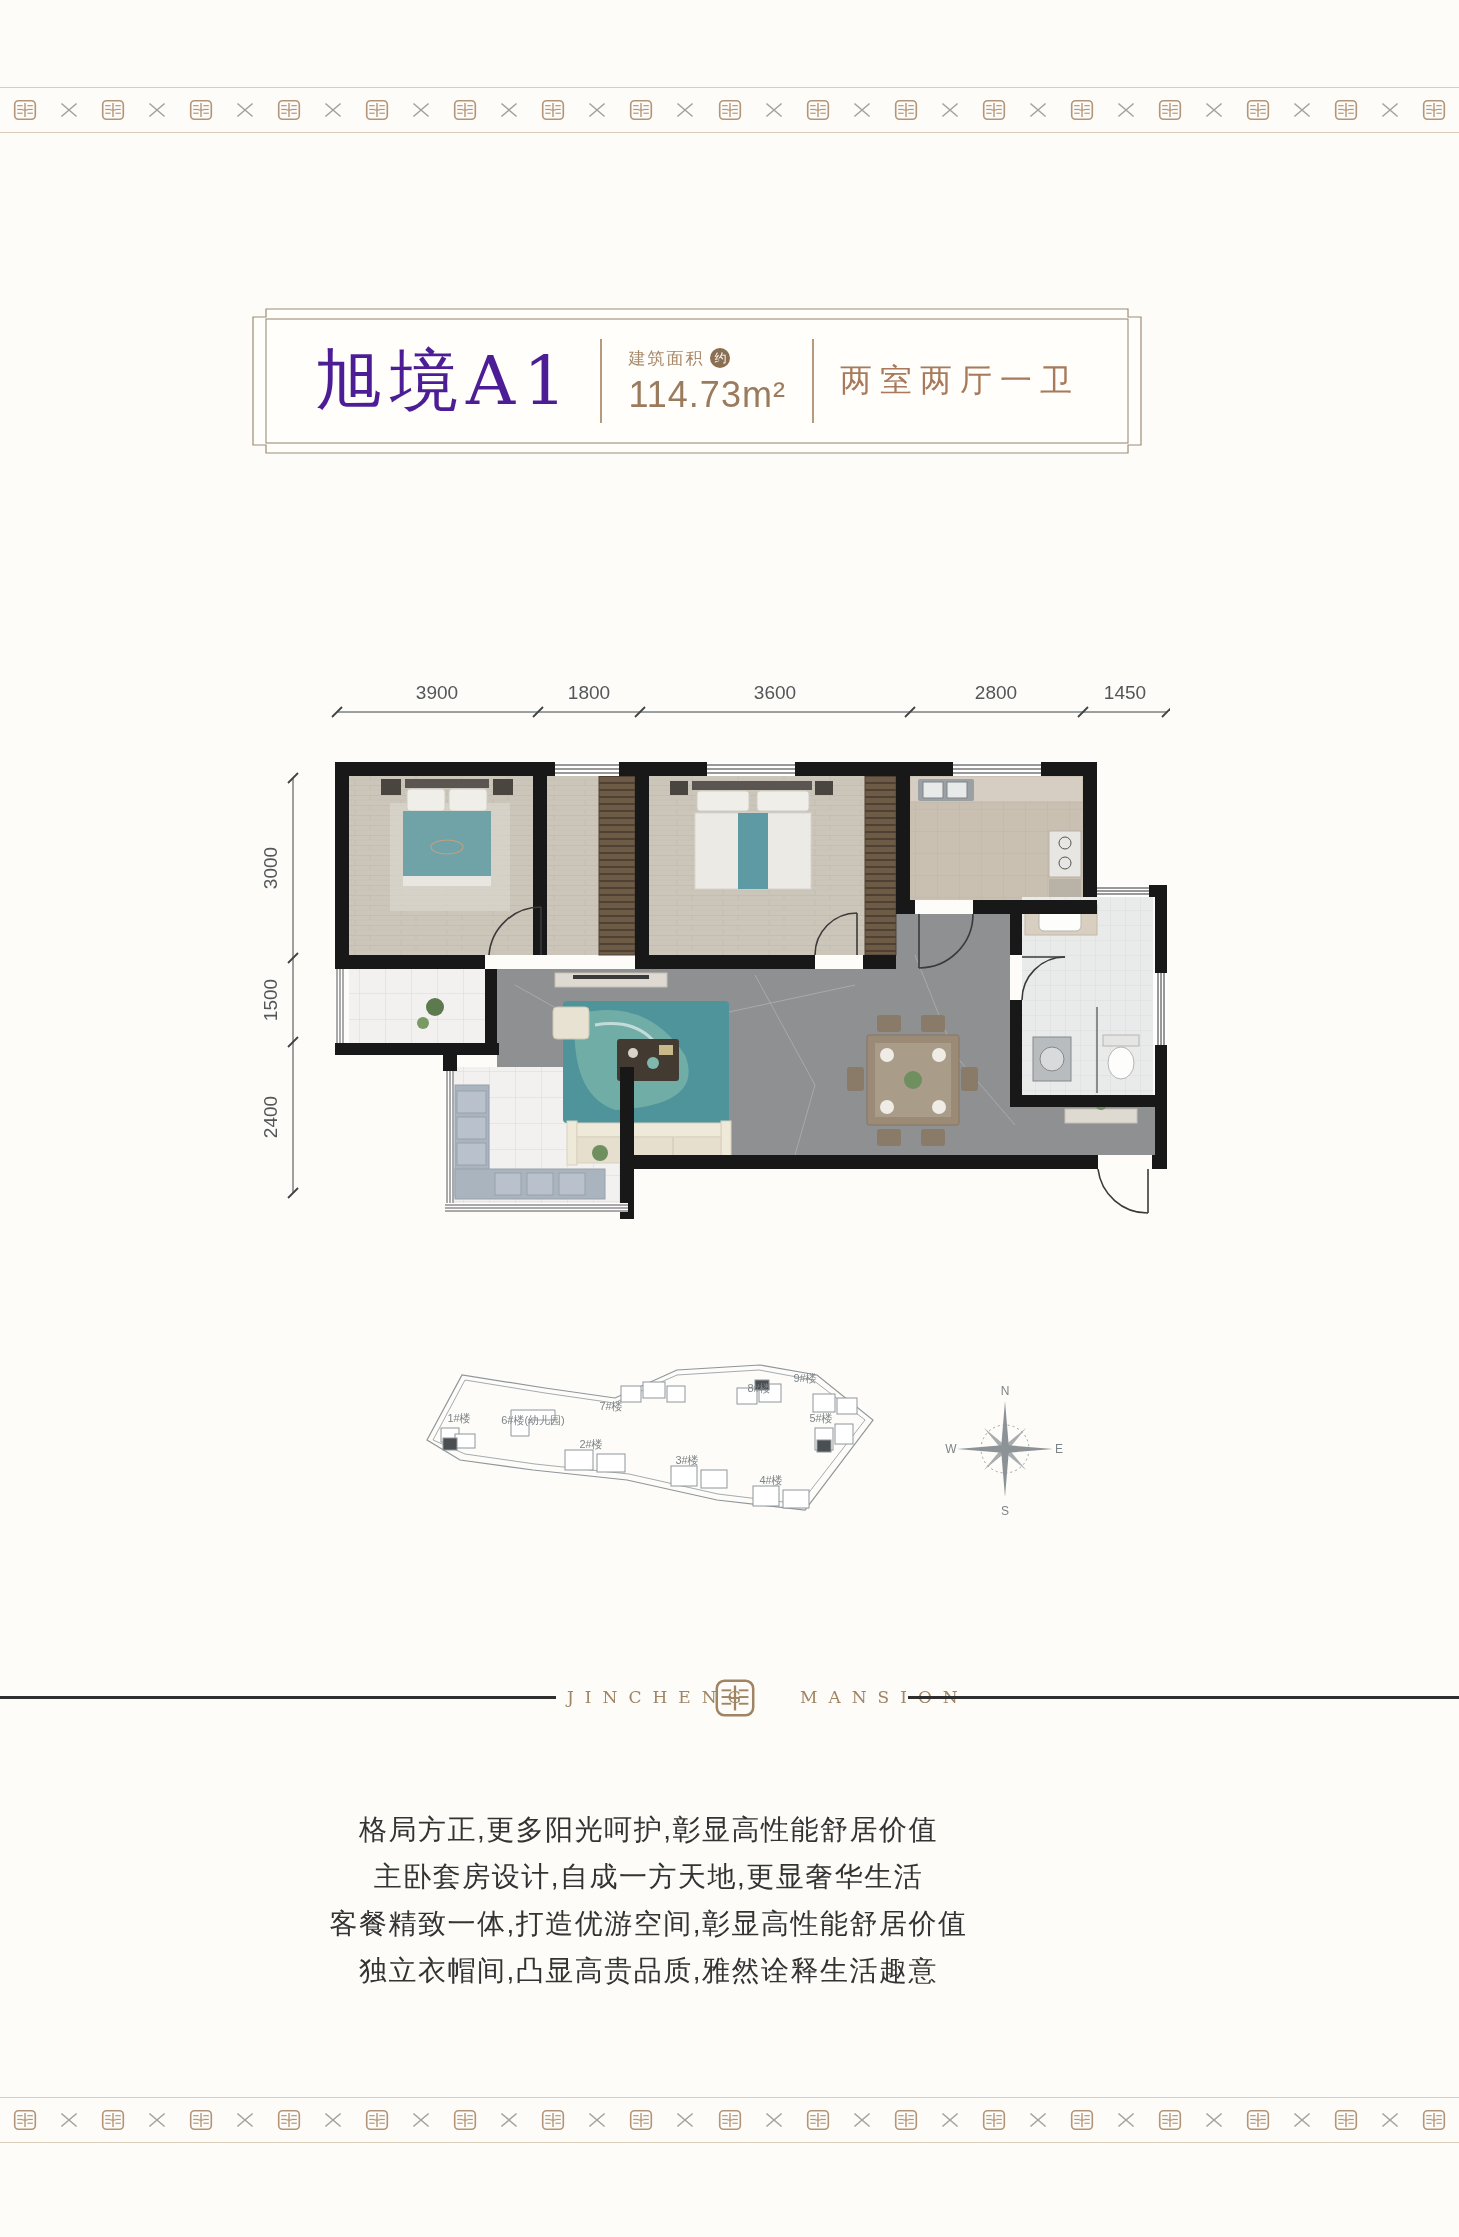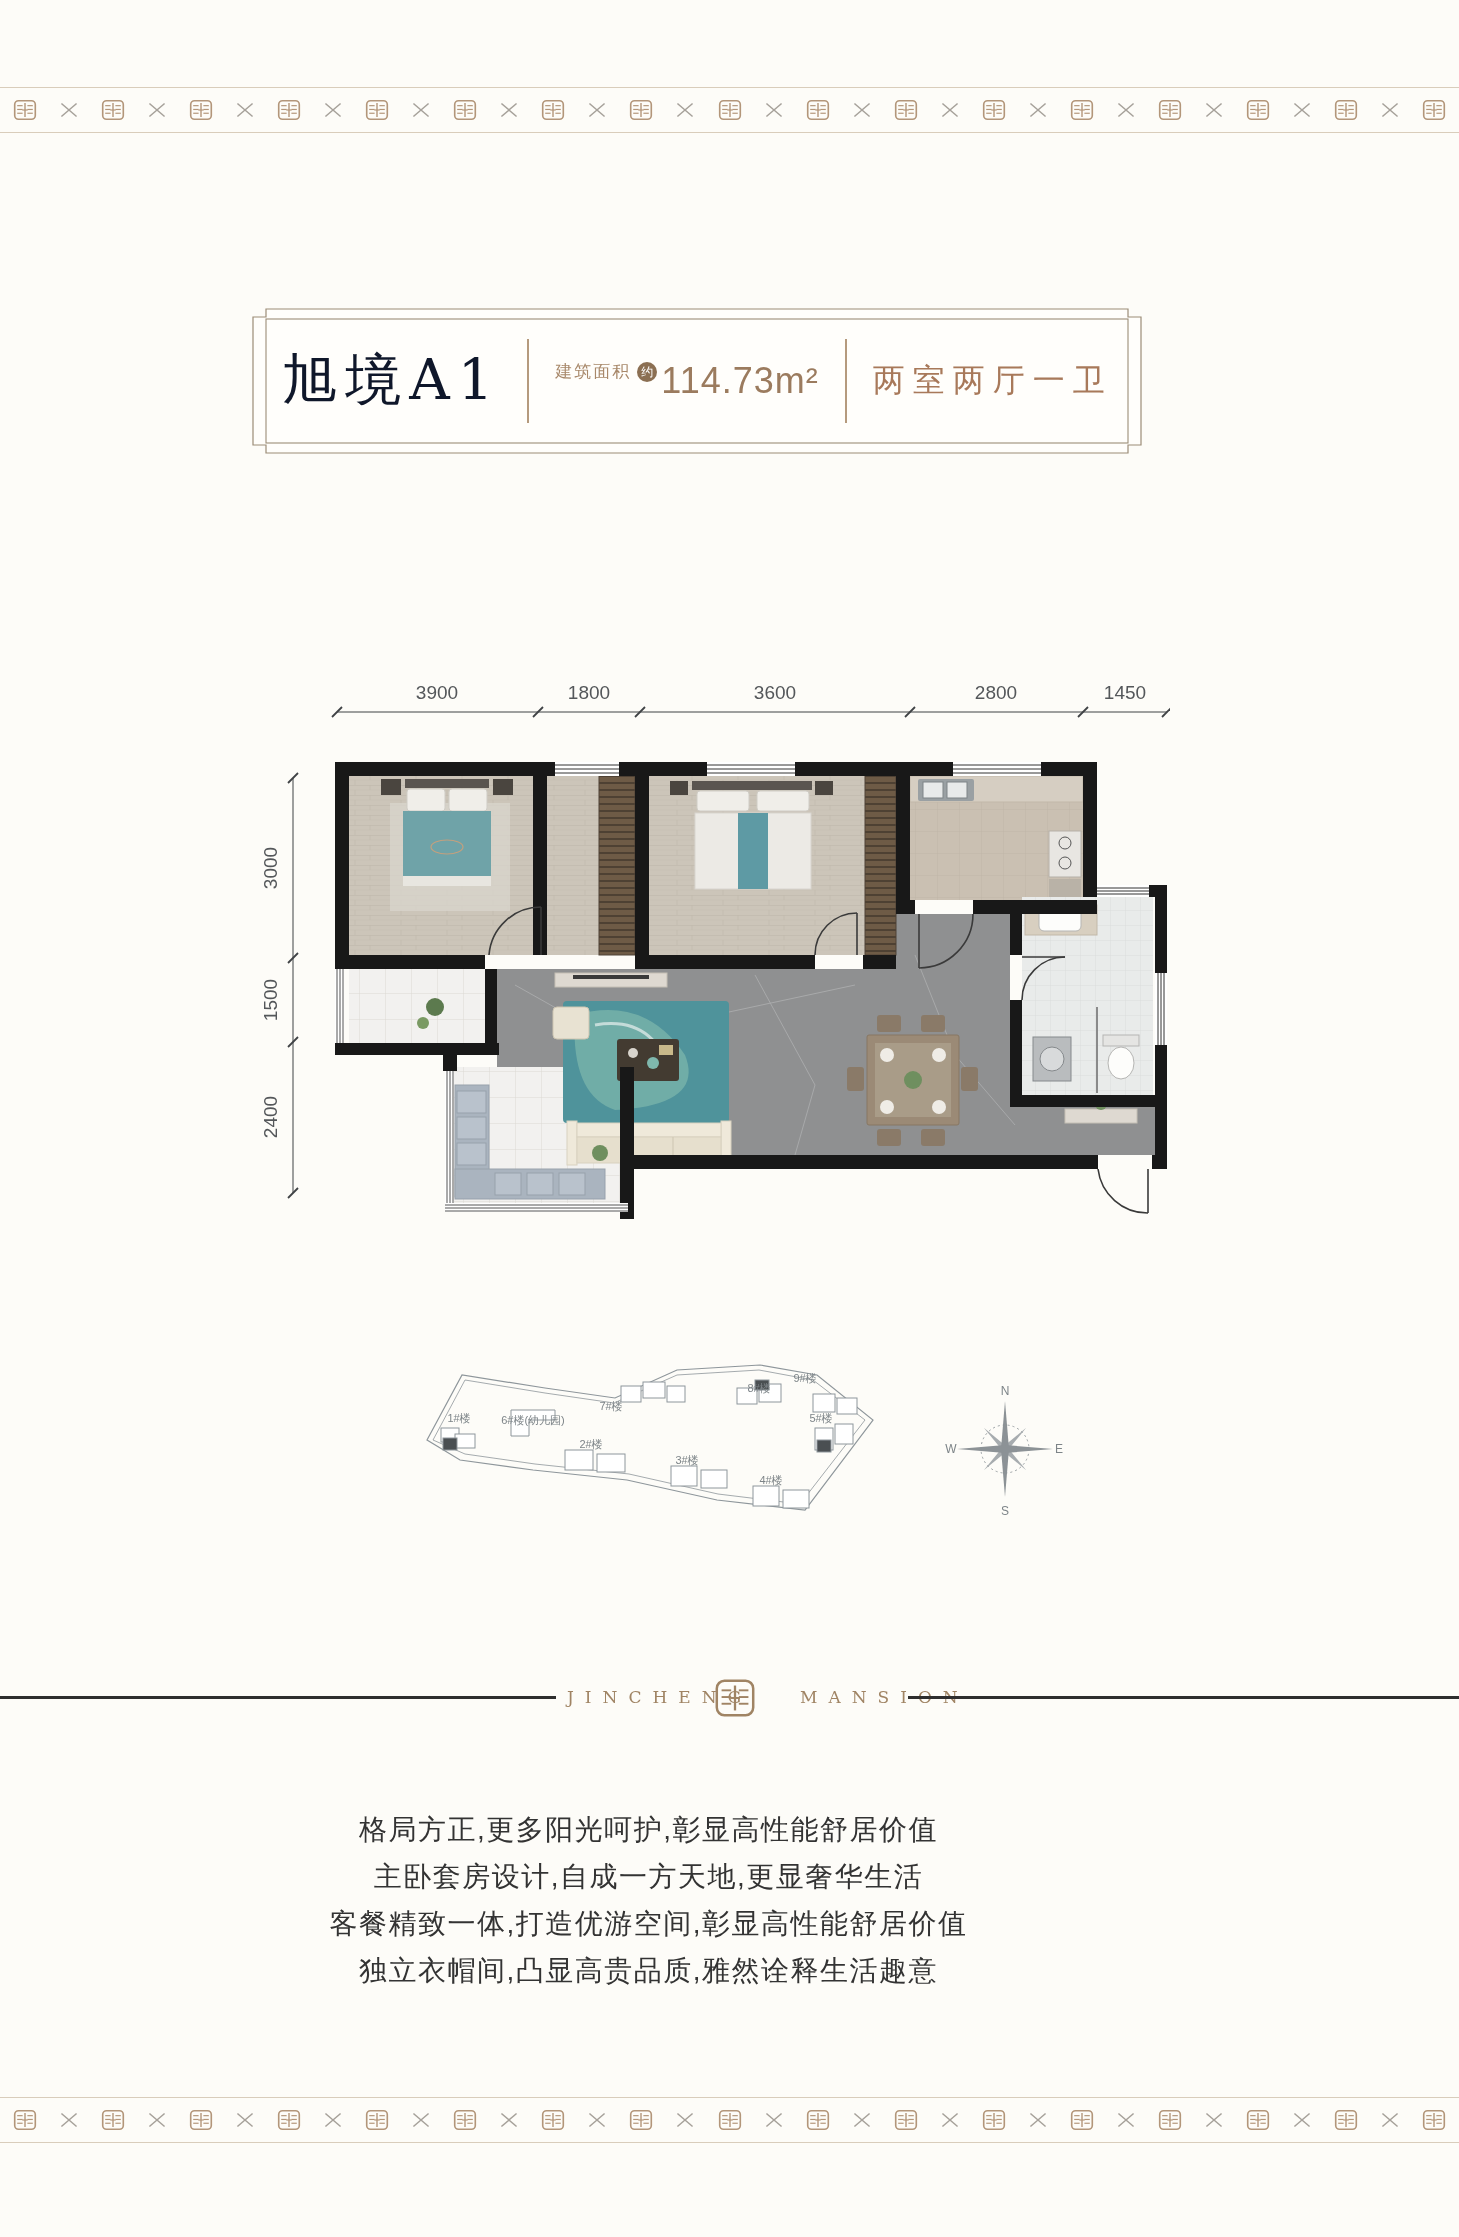--- a/index.html
+++ b/index.html
@@ -10,23 +10,23 @@
   .band{left:0;width:1459px;height:46px;border-top:1px solid #d9cdbb;border-bottom:1px solid #d9cdbb;
         display:flex;align-items:center;justify-content:space-between;padding:0 12px;box-sizing:border-box}
   #band-top{top:87px}
   #band-bottom{top:2097px}
   .bicon{display:block;line-height:0}
   
   #title-box{left:252px;top:308px;width:890px;height:146px}
   #title-frame{position:absolute;left:0;top:0}
   #title-content{position:absolute;left:0;top:0;width:890px;height:146px;
                  display:flex;align-items:center;justify-content:center;gap:26px}
-  .plan-name{font-family:"DejaVu Serif",serif;font-size:56px;color:#0f172a;letter-spacing:8px;white-space:nowrap}
+  .plan-name{font-family:"DejaVu Serif",serif;font-size:68px;color:#4c1d95;letter-spacing:8px;white-space:nowrap}
   .tdivider{width:2px;height:84px;background:#b59a7d}
-  .area-block{display:flex;flex-direction:row;align-items:flex-start;gap:4px}
+  .area-block{display:flex;flex-direction:column;align-items:flex-start;gap:4px}
   .area-top{display:flex;align-items:center;gap:6px;font-size:17px;color:#a8886a;letter-spacing:2px}
   .approx-badge{width:20px;height:20px;border-radius:50%;background:#8b6f52;color:#fff;
                 font-size:12px;line-height:20px;text-align:center;letter-spacing:0}
   .area-value{font-family:Liberation Sans, sans-serif;font-size:36px;color:#9b7b5e;letter-spacing:1px}
   .rooms-text{font-size:32px;color:#a8795a;letter-spacing:8px;font-family:"DejaVu Serif",serif;white-space:nowrap}
   
   #floor-plan{left:255px;top:655px}
   #site-plan{left:415px;top:1350px}
   #compass{left:945px;top:1385px}
   

